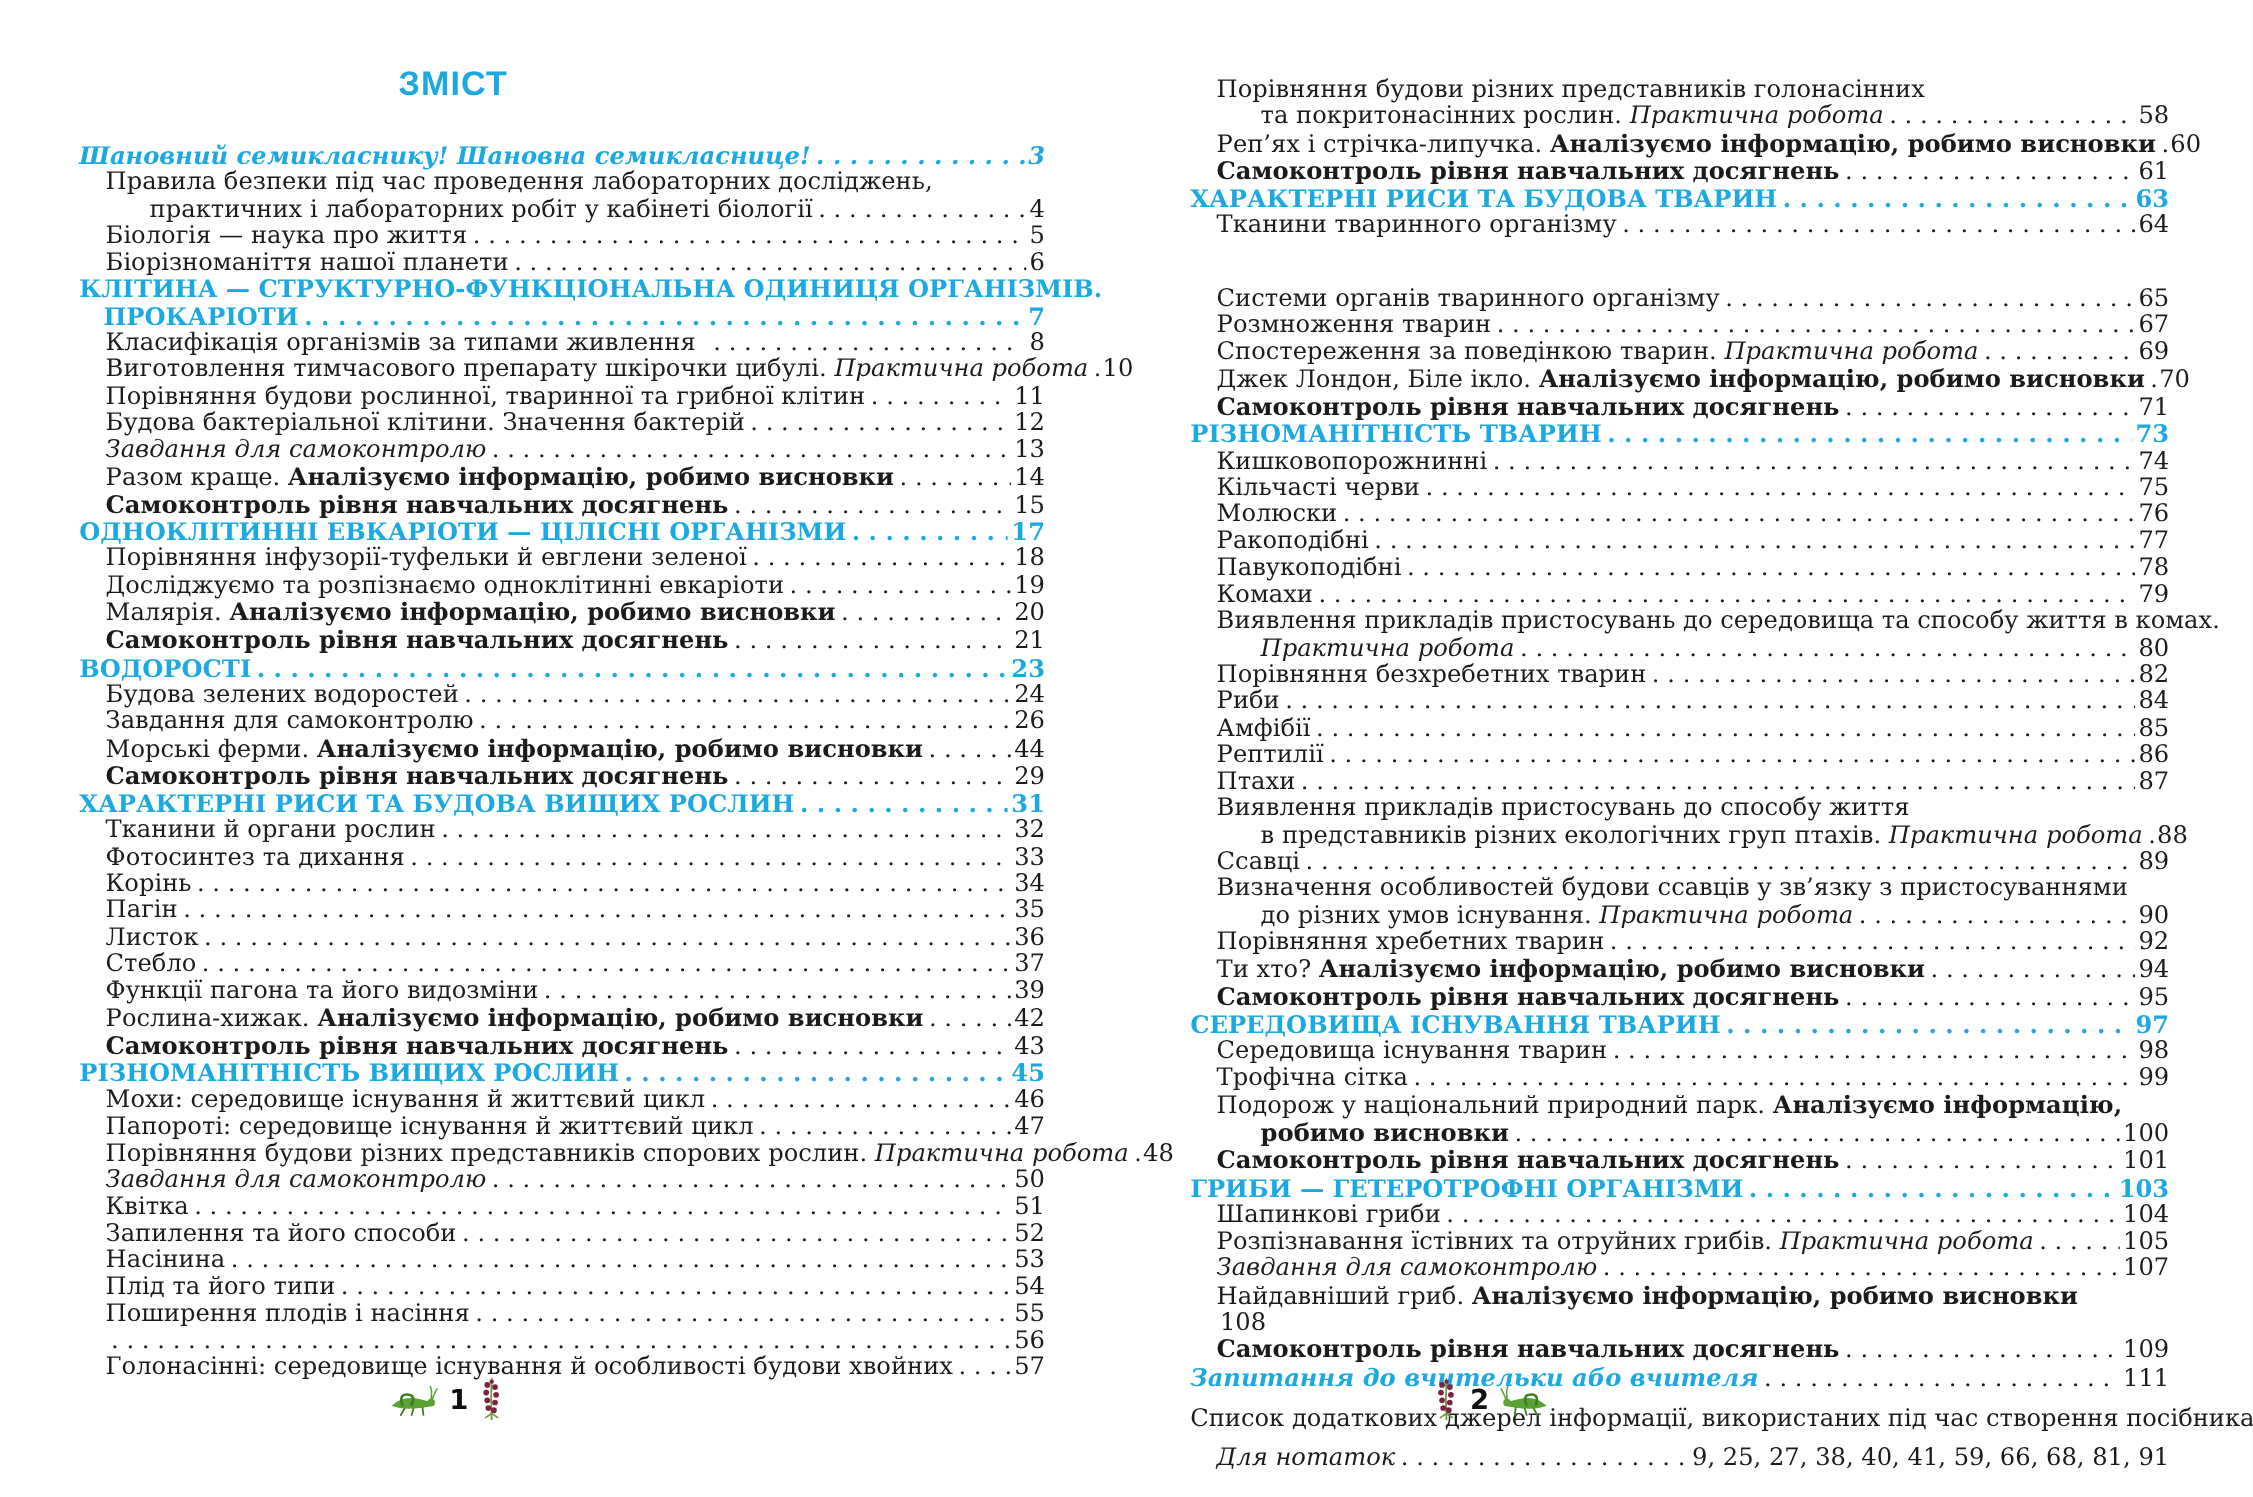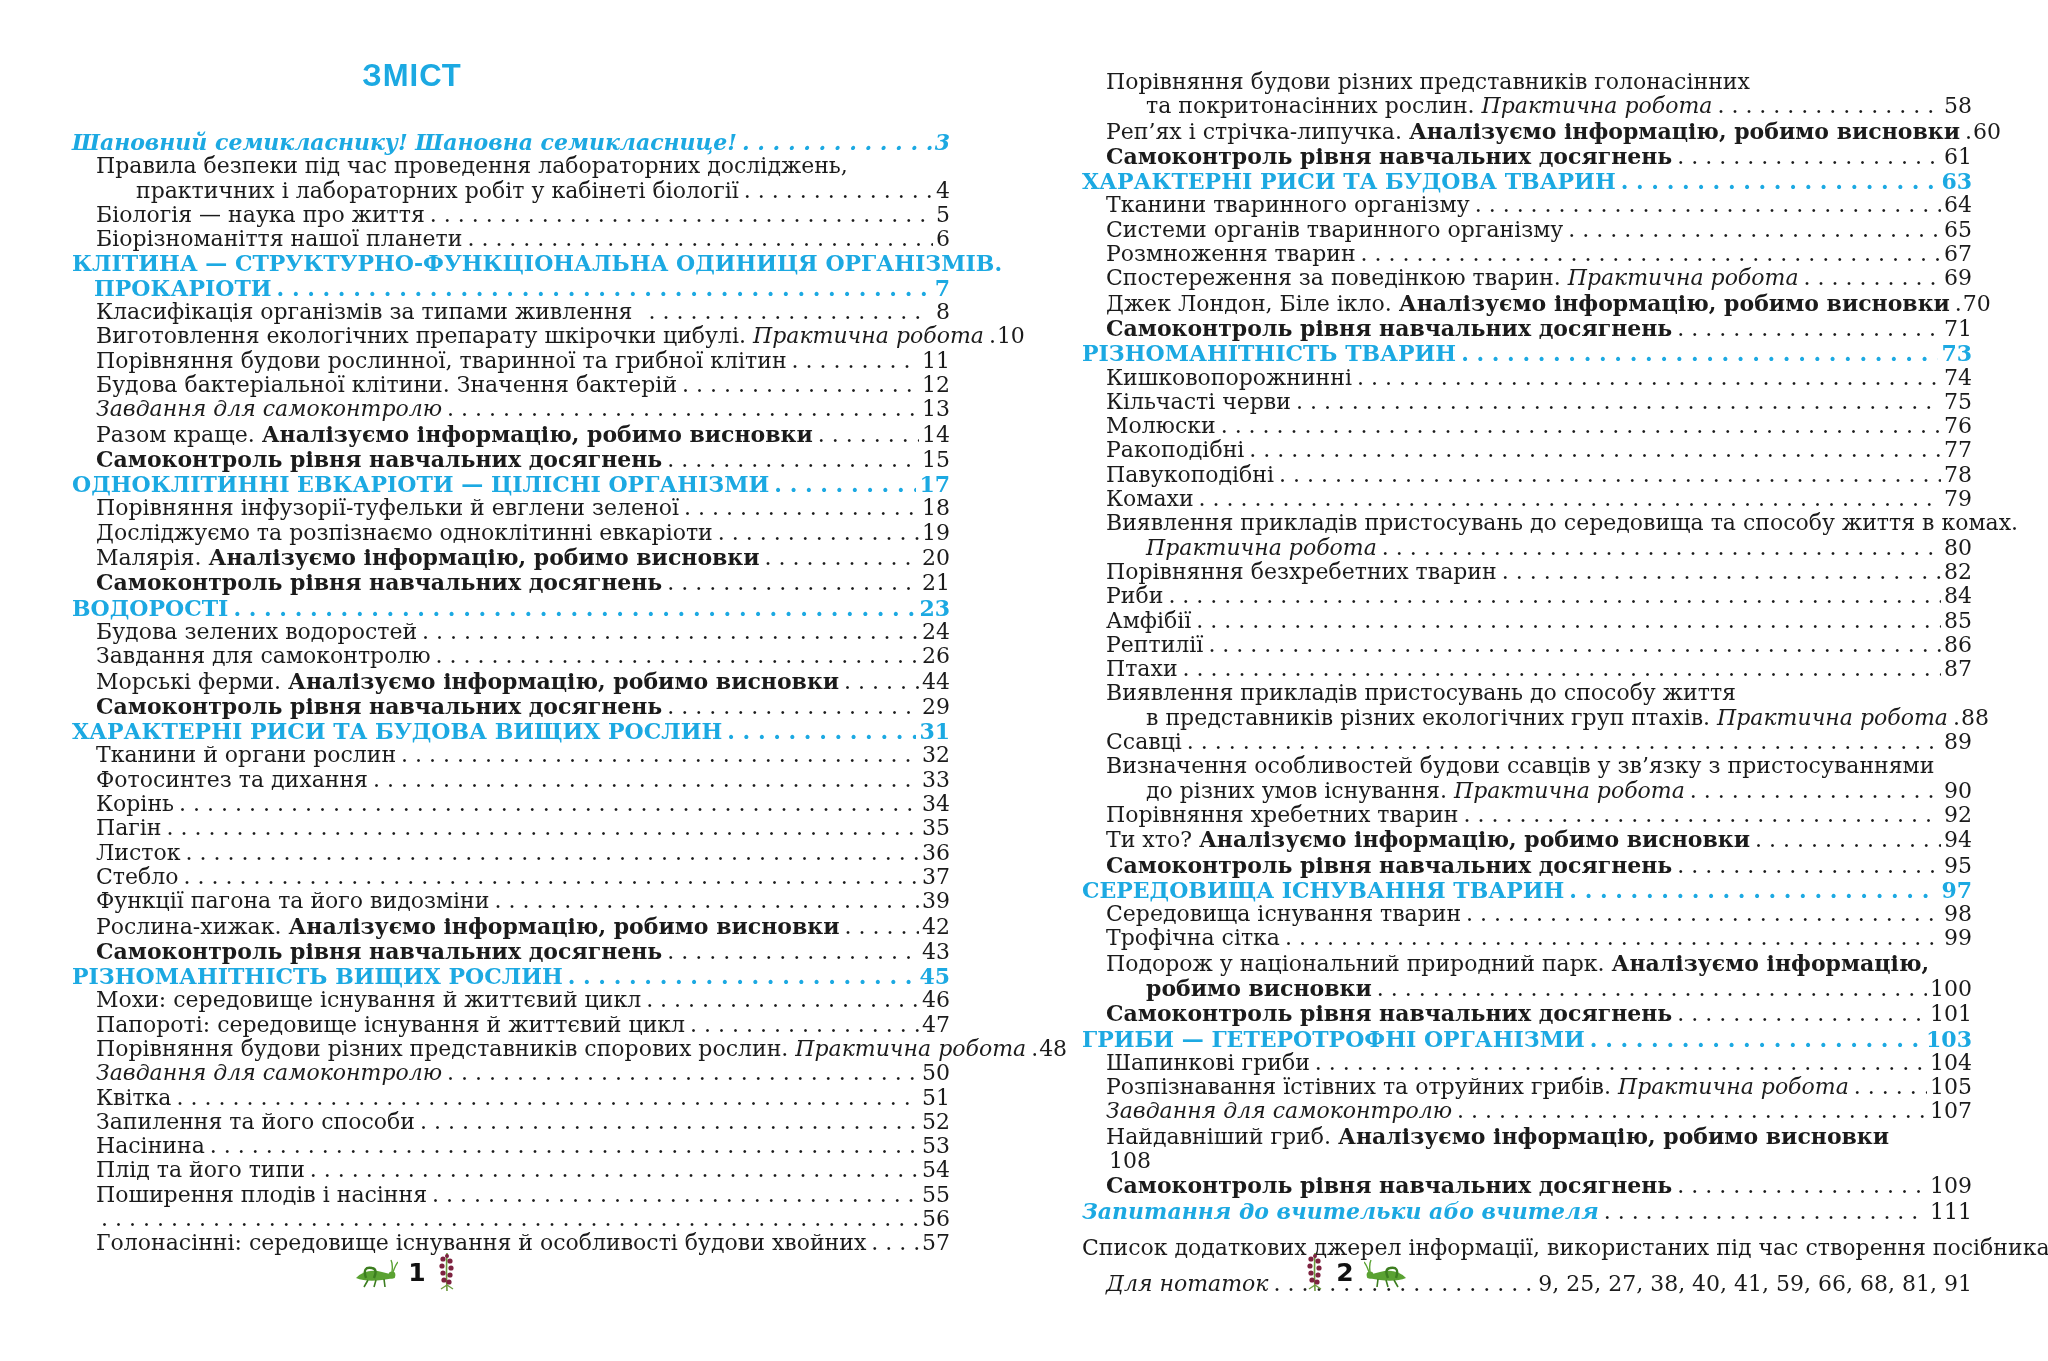--- a/index.html
+++ b/index.html
@@ -74,21 +74,21 @@
         <span class="txt"><span>ПРОКАРІОТИ</span></span>
         <span class="dots">. . . . . . . . . . . . . . . . . . . . . . . . . . . . . . . . . . . . . . . . . . . . . . . . . . . . . . . . . . . . . . . . . . . . . . . . . . . . . . . . . . . . . . . . . . . . . . . . . . . . . . . . . . . . . .</span>
         <span class="page-num">7</span>
       </div>
       <div class="row" style="padding-left: 24px; gap: 11px;">
         <span class="txt"><span>Класифікація організмів за типами живлення</span></span>
         <span class="dots">. . . . . . . . . . . . . . . . . . . . . . . . . . . . . . . . . . . . . . . . . . . . . . . . . . . . . . . . . . . . . . . . . . . . . . . . . . . . . . . . . . . . . . . . . . . . . . . . . . . . . . . . . . . . . .</span>
         <span class="page-num">8</span>
       </div>
       <div class="row" style="padding-left: 24px;">
-        <span class="txt"><span>Виготовлення екологічних препарату шкірочки цибулі. </span><span class="i">Практична робота</span></span>
+        <span class="txt"><span>Виготовлення тимчасового препарату шкірочки цибулі. </span><span class="i">Практична робота</span></span>
         <span class="dots">. . . . . . . . . . . . . . . . . . . . . . . . . . . . . . . . . . . . . . . . . . . . . . . . . . . . . . . . . . . . . . . . . . . . . . . . . . . . . . . . . . . . . . . . . . . . . . . . . . . . . . . . . . . . . .</span>
         <span class="page-num">10</span>
       </div>
       <div class="row" style="padding-left: 24px;">
         <span class="txt"><span>Порівняння будови рослинної, тваринної та грибної клітин</span></span>
         <span class="dots">. . . . . . . . . . . . . . . . . . . . . . . . . . . . . . . . . . . . . . . . . . . . . . . . . . . . . . . . . . . . . . . . . . . . . . . . . . . . . . . . . . . . . . . . . . . . . . . . . . . . . . . . . . . . . .</span>
         <span class="page-num">11</span>
       </div>
       <div class="row" style="padding-left: 24px;">
         <span class="txt"><span>Будова бактеріальної клітини. Значення бактерій</span></span>
@@ -292,21 +292,21 @@
       <div class="row h" style="padding-left: 0px;">
         <span class="txt"><span>ХАРАКТЕРНІ РИСИ ТА БУДОВА ТВАРИН</span></span>
         <span class="dots">. . . . . . . . . . . . . . . . . . . . . . . . . . . . . . . . . . . . . . . . . . . . . . . . . . . . . . . . . . . . . . . . . . . . . . . . . . . . . . . . . . . . . . . . . . . . . . . . . . . . . . . . . . . . . .</span>
         <span class="page-num">63</span>
       </div>
       <div class="row" style="padding-left: 24px;">
         <span class="txt"><span>Тканини тваринного організму</span></span>
         <span class="dots">. . . . . . . . . . . . . . . . . . . . . . . . . . . . . . . . . . . . . . . . . . . . . . . . . . . . . . . . . . . . . . . . . . . . . . . . . . . . . . . . . . . . . . . . . . . . . . . . . . . . . . . . . . . . . .</span>
         <span class="page-num">64</span>
       </div>
-      <div class="row" style="padding-left: 24px;">
+      <div class="row" style="padding-left: 24px; margin-top: 42px;">
         <span class="txt"><span>Системи органів тваринного організму</span></span>
         <span class="dots">. . . . . . . . . . . . . . . . . . . . . . . . . . . . . . . . . . . . . . . . . . . . . . . . . . . . . . . . . . . . . . . . . . . . . . . . . . . . . . . . . . . . . . . . . . . . . . . . . . . . . . . . . . . . . .</span>
         <span class="page-num">65</span>
       </div>
       <div class="row" style="padding-left: 24px;">
         <span class="txt"><span>Розмноження тварин</span></span>
         <span class="dots">. . . . . . . . . . . . . . . . . . . . . . . . . . . . . . . . . . . . . . . . . . . . . . . . . . . . . . . . . . . . . . . . . . . . . . . . . . . . . . . . . . . . . . . . . . . . . . . . . . . . . . . . . . . . . .</span>
         <span class="page-num">67</span>
       </div>
       <div class="row" style="padding-left: 24px;">

